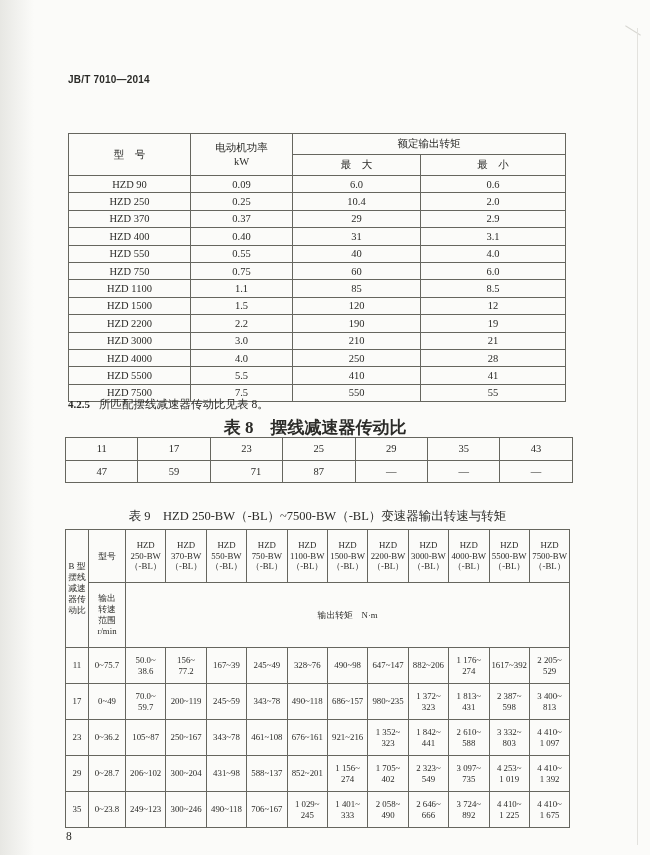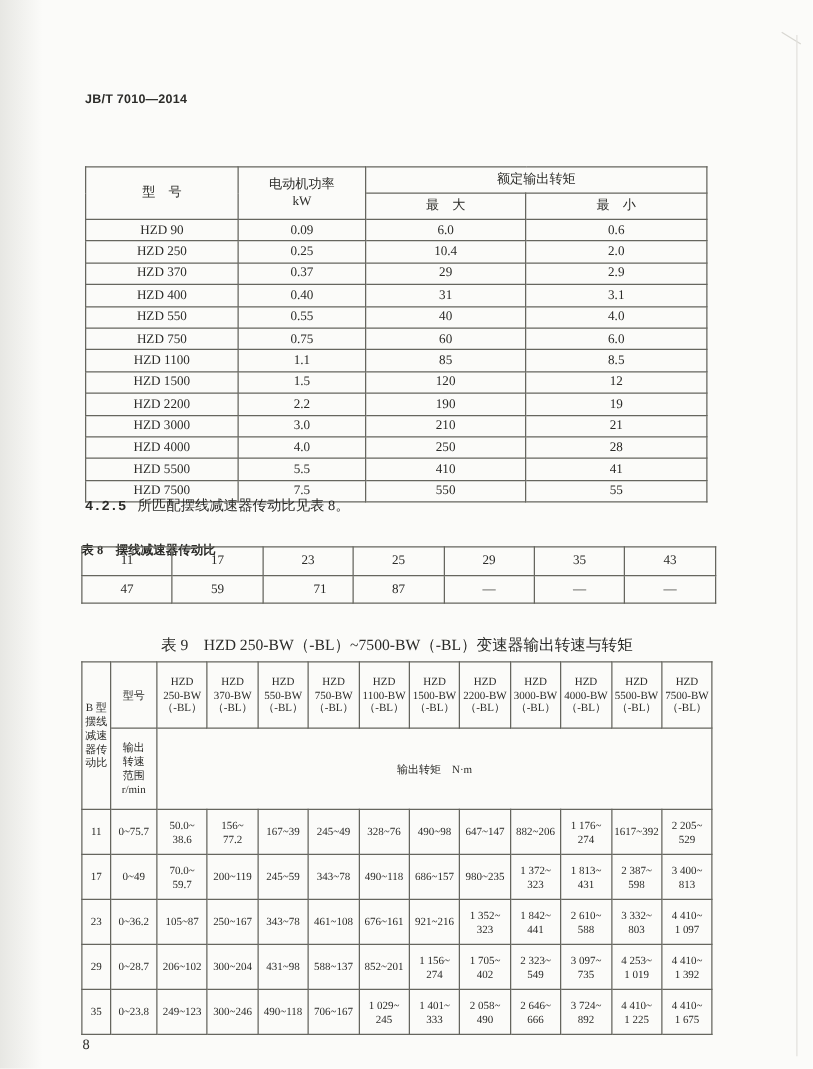--- a/index.html
+++ b/index.html
@@ -37,27 +37,27 @@
   td{border:1px solid #66665f;text-align:center;vertical-align:middle;
      padding:0;line-height:1.25;overflow:hidden;}
   .tbl{border:1.5px solid #4c4c46;}
   
   #table7{left:68px;top:133px;width:497px;font-size:10.5px;}
   #table7 td{height:16.4px;}
   #table7 td.h{height:20px;}
   .prewrap{white-space:pre-line;}
   
   .section{left:68px;width:505px;font-size:11.5px;}
-  .sec-num{font-weight:bold;font-family:Liberation Mono, monospace;
+  .sec-num{font-weight:bold;font-family:Liberation Serif, serif;
     margin-right:9px;font-size:11px;}
   #s425{top:397px;}
   #s426{top:488px;}
   
-  .t8-title{left:65px;top:416px;width:500px;text-align:left;
-    font-size:10px;font-weight:bold;margin-top:17px;}
+  .t8-title{left:65px;top:416px;width:500px;text-align:center;
+    font-size:17px;font-weight:bold;}
   #table8{left:65px;top:437px;width:500px;font-size:10.5px;}
   #table8 td{height:21.5px;}
   
   .t9-title{left:65px;top:508px;width:505px;text-align:center;
     font-size:12.5px;font-weight:normal;}
   #table9{left:65px;top:529px;width:504px;font-size:8.8px;}
   #table9 td{padding:1px 0;}
   #table9 td.mh{height:50px;}
   #table9 td.sh{height:62px;}
   #table9 td.body{height:33px;}

